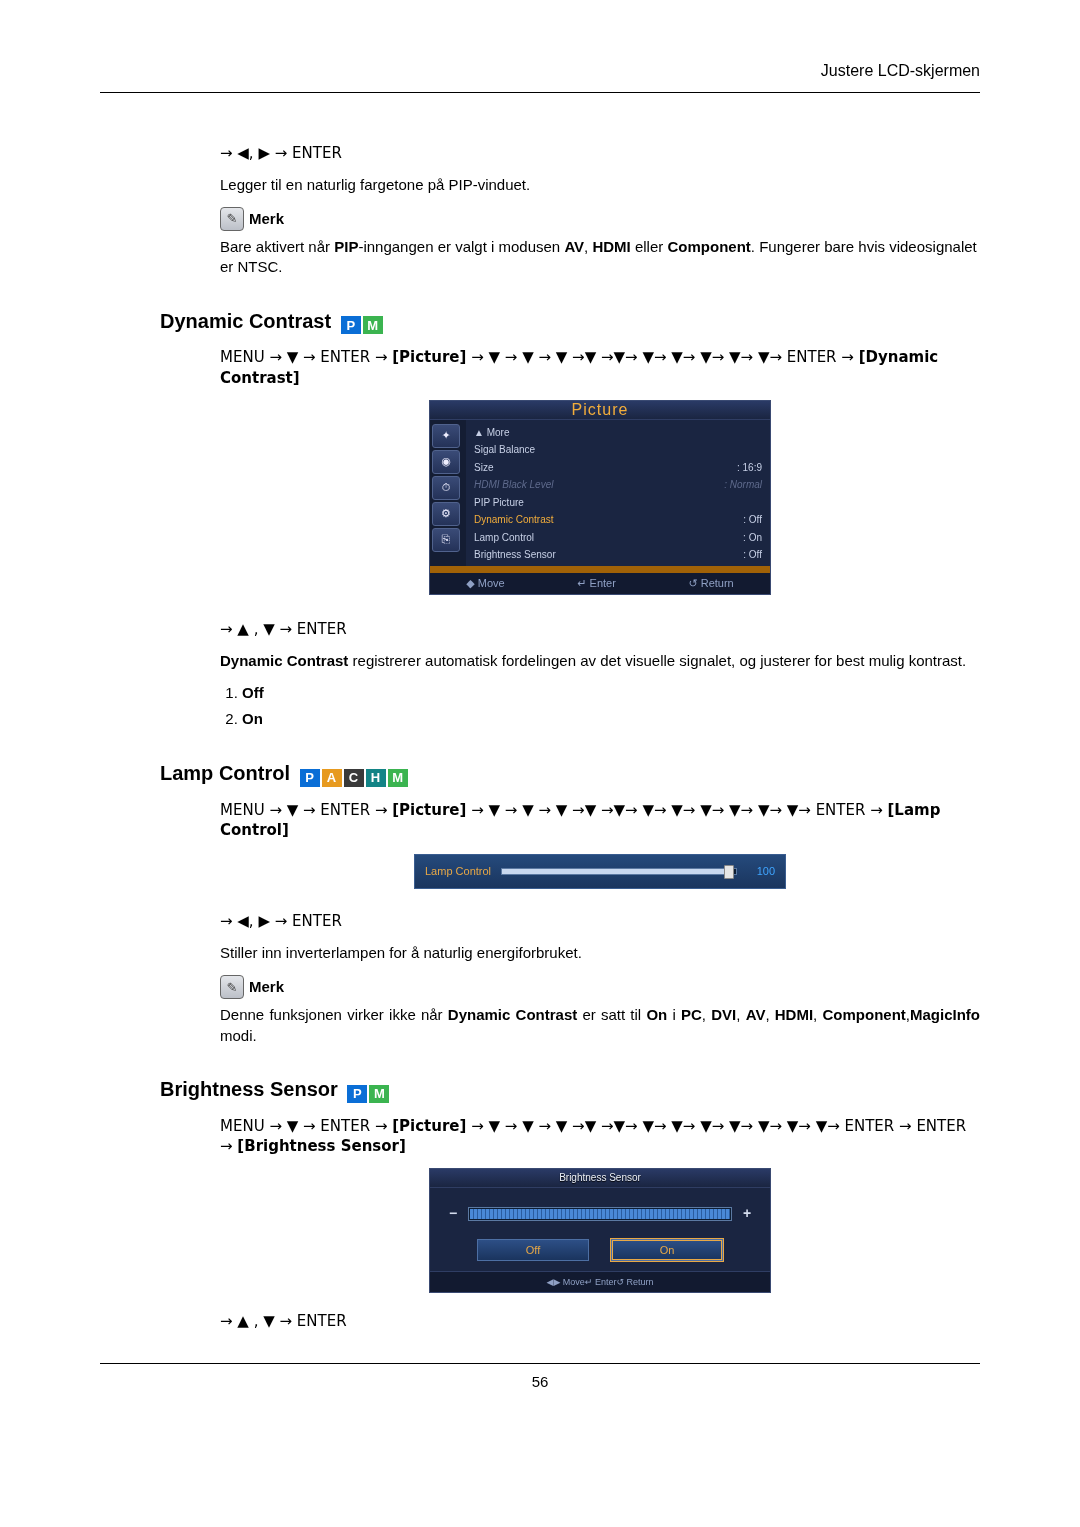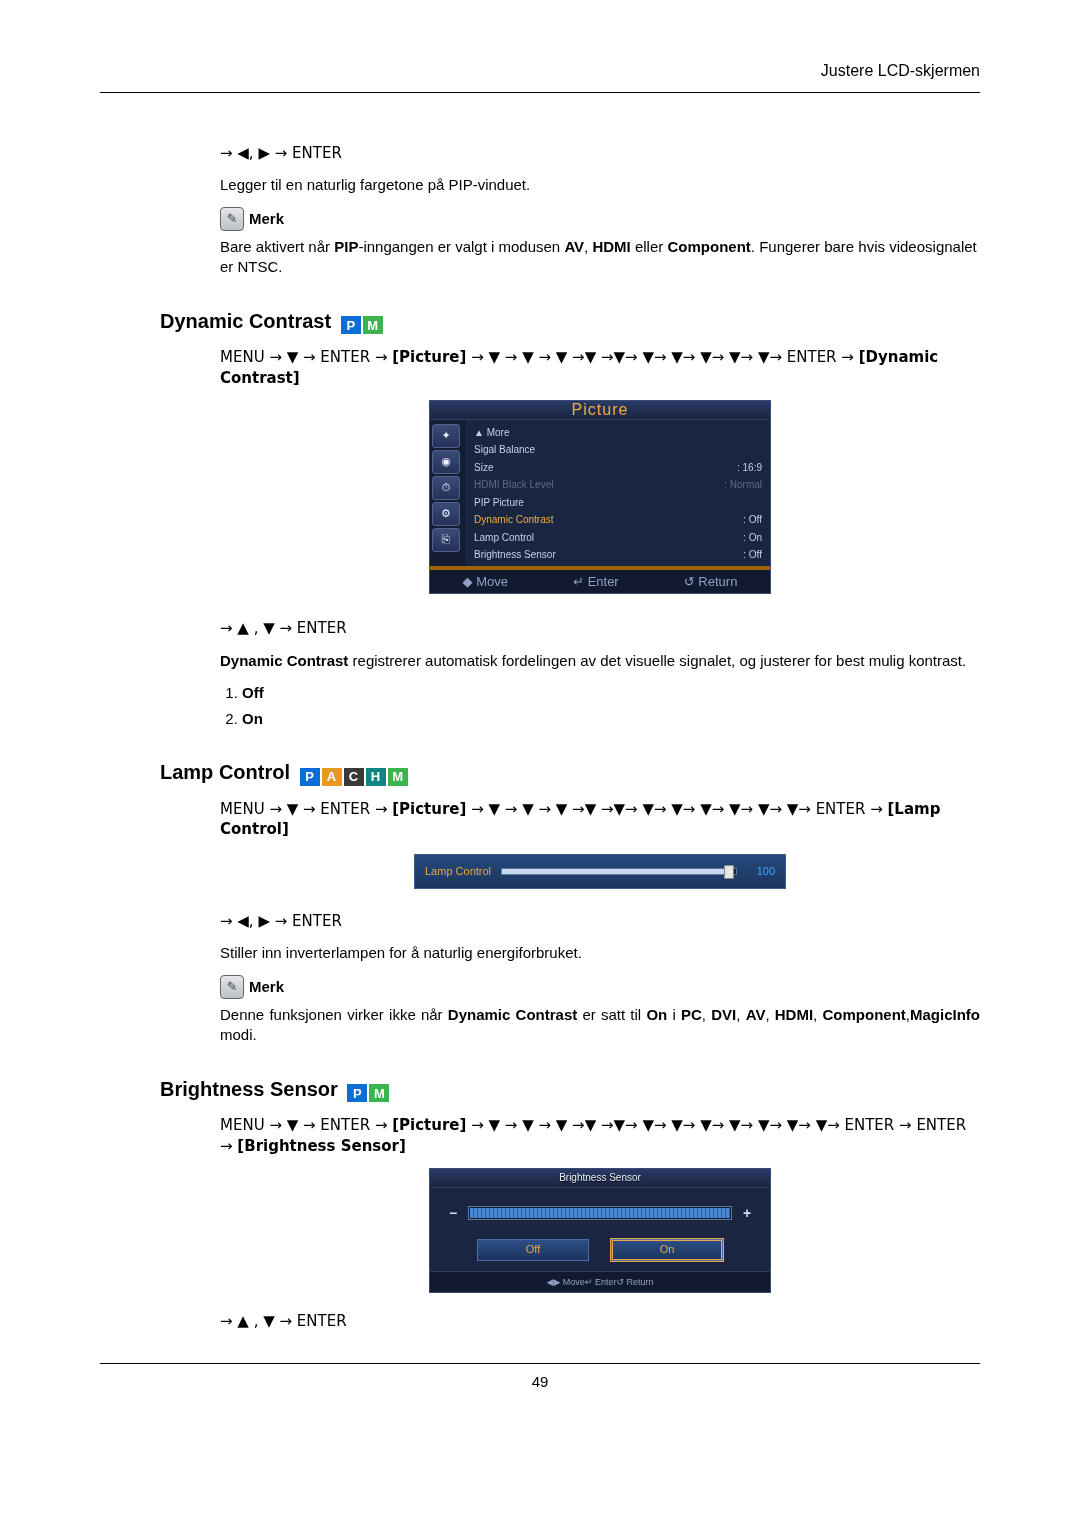--- a/index.html
+++ b/index.html
@@ -114,26 +114,26 @@
     border:1px solid #50628d;
     border-radius:3px;
     font-size:11px;
     color:#eef;
     display:flex;align-items:center;justify-content:center;
   }
   .osd-rows { flex:1; padding:4px 8px 2px 8px; }
   .osd-row { display:flex; justify-content:space-between; padding:2px 0; }
   .osd-row .lbl { color:#c7d0e6; }
   .osd-row .val { color:#c7d0e6; }
-  .osd-row.dim .lbl, .osd-row.dim .val { color:#5e6a8c; }
+  .osd-row.dim .lbl, .osd-row.dim .val { color:#5e6a8c;font-style:italic; }
   .osd-row.orange .lbl { color:#f2ad3b; }
   .osd-footer {
     display:flex; justify-content:space-around;
-    font-size:13px; color:#8fa0c4;
-    border-top:4px solid #a16207;
+    font-size:11px; color:#8fa0c4;
+    border-top:7px solid #a16207;
     padding:3px 0;
     background:#121a30;
   }
 
   
   .lamp-box {
     width: 350px;
     margin: 14px auto 22px auto;
     background: linear-gradient(180deg,#254a7c,#1a355e);
     border:1px solid #3a5d90;
@@ -380,16 +380,16 @@
       <span>◀▶ <span>Move</span></span>
       <span>↵ <span>Enter</span></span>
       <span>↺ <span>Return</span></span>
     </div>
   </div>
 
   <div class="para arrow">→ ▲ , ▼ → ENTER</div>
 </div>
 
 <div class="footer-bar">
-  <span>49</span>
+  <span>56</span>
 </div>
 
 </div>
 
 </body></html>

